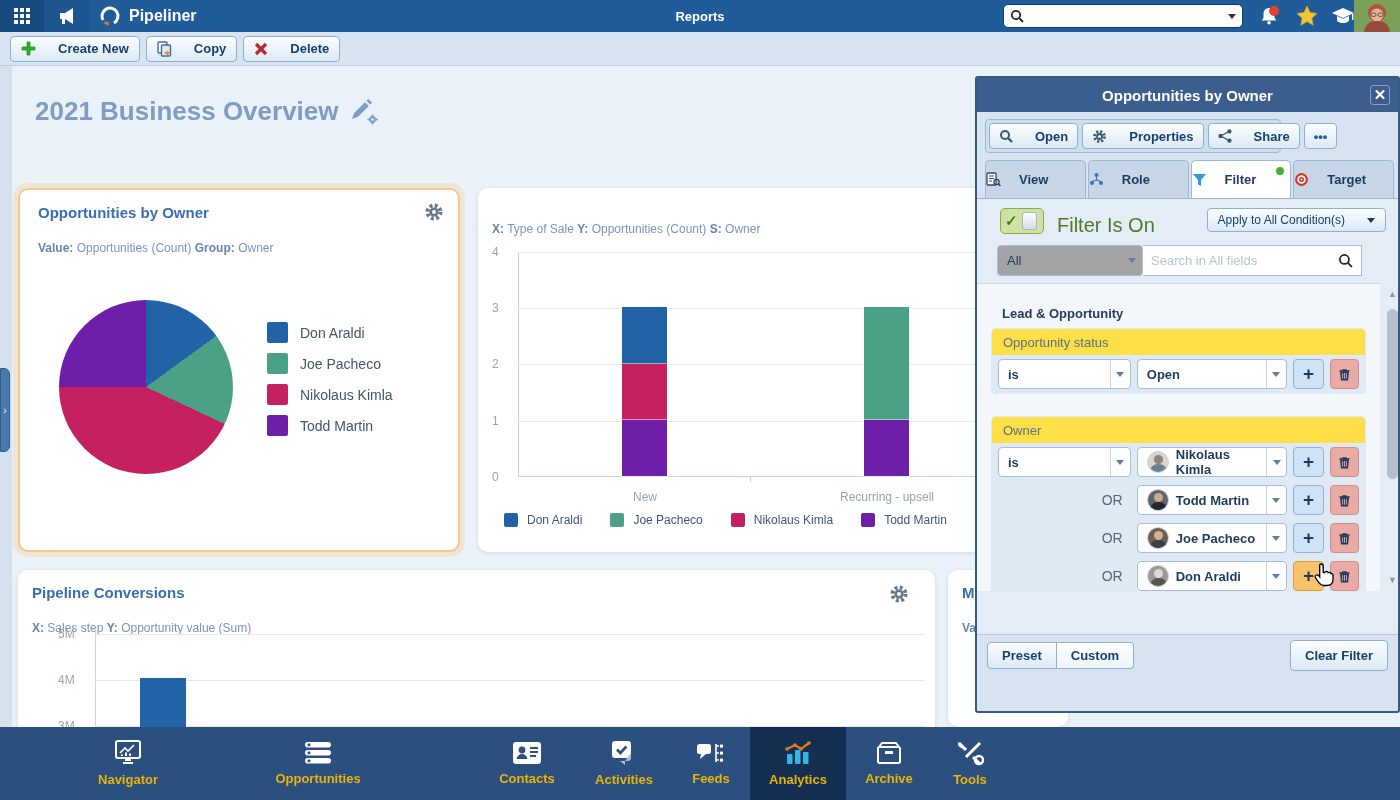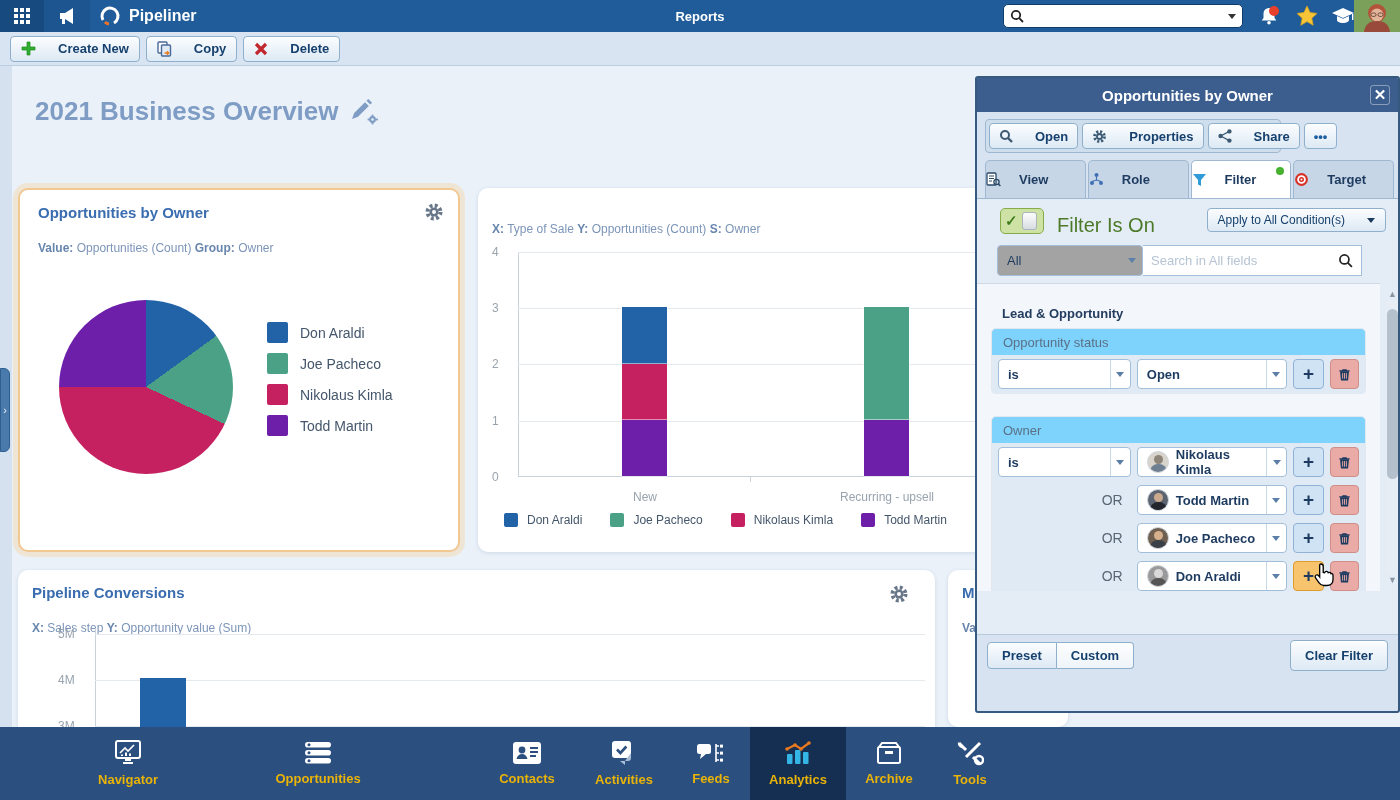--- a/index.html
+++ b/index.html
@@ -69,21 +69,21 @@
 .applybtn{position:absolute;right:16px;top:9px}
 .sel{background:#fff;border:1px solid #a3bedb;border-radius:4px;height:30px;display:flex;align-items:center;padding-left:9px;font-weight:bold;color:#1d3a5f;font-size:13px;position:relative}
 .sel .chevbox{margin-left:auto;height:100%;width:20px;border-left:1px solid #c7d8e8;display:flex;align-items:center;justify-content:center}
 .caret{width:0;height:0;border:4px solid transparent;border-top:5px solid #5b7fa6;margin-top:4px}
 .scopesel{position:absolute;left:20px;top:46px;width:146px;height:31px;background:#a3a3a3}
 .searchbox{position:absolute;left:166px;top:46px;width:219px;height:31px;background:#fff;border:1px solid #a3bedb;border-left:none;display:flex;align-items:center;padding:0 8px}
 .searchbox input{border:none;outline:none;flex:1;font-size:13px;font-family:inherit;color:#4a5a6a}
 .searchbox input::placeholder{color:#b6c4d4}
 .p-scroll{position:absolute;left:0;top:84px;width:403px;height:308px;background:#f3f7fc;overflow:hidden;border-top:1px solid #cdd9e6}
 .sect{position:absolute;left:25px;top:22px;color:#243c5e;font-weight:bold;font-size:13px}
-.grp{position:absolute;left:14px;width:375px;background:#7dd3fc;border:1px solid #e1e8f0;border-radius:5px}
+.grp{position:absolute;left:14px;width:375px;background:#fde047;border:1px solid #e1e8f0;border-radius:5px}
 .grp-lbl{height:26px;display:flex;align-items:center;padding-left:11px;color:#5a7087;font-size:13px}
 .condrow{background:#dfeaf5;display:flex;align-items:center;height:38px;padding:0 6px;gap:6px}
 .op-sel{width:137px}
 .val-sel{width:155px}
 .plusbtn{width:32px;height:30px;background:#cfe3f5;border:1px solid #8fb3d6;border-radius:4px;color:#1d3a5f;font-size:19px;font-weight:bold;display:flex;align-items:center;justify-content:center}
 .plusbtn.hot{background:#f7c46d;border-color:#e09b2d}
 .trashbtn{width:30px;height:30px;background:#eaaaa6;border:1px solid #cf8e88;border-radius:4px;display:flex;align-items:center;justify-content:center}
 .orlbl{width:137px;text-align:right;color:#5a6673;font-size:14px;padding-right:8px}
 .avatar{width:22px;height:22px;border-radius:50%;flex:0 0 auto;margin-right:7px;overflow:hidden;position:relative;border:1px solid #cfd6dd}
 .av-head{position:absolute;left:6px;top:3px;width:9px;height:9px;border-radius:50%}

